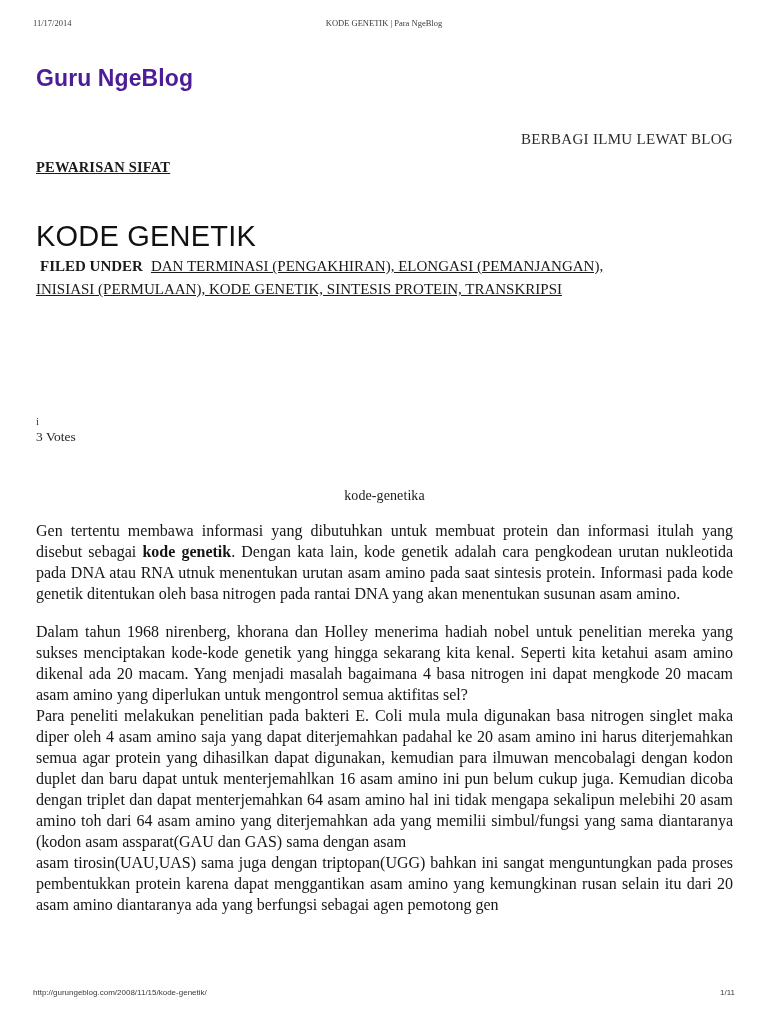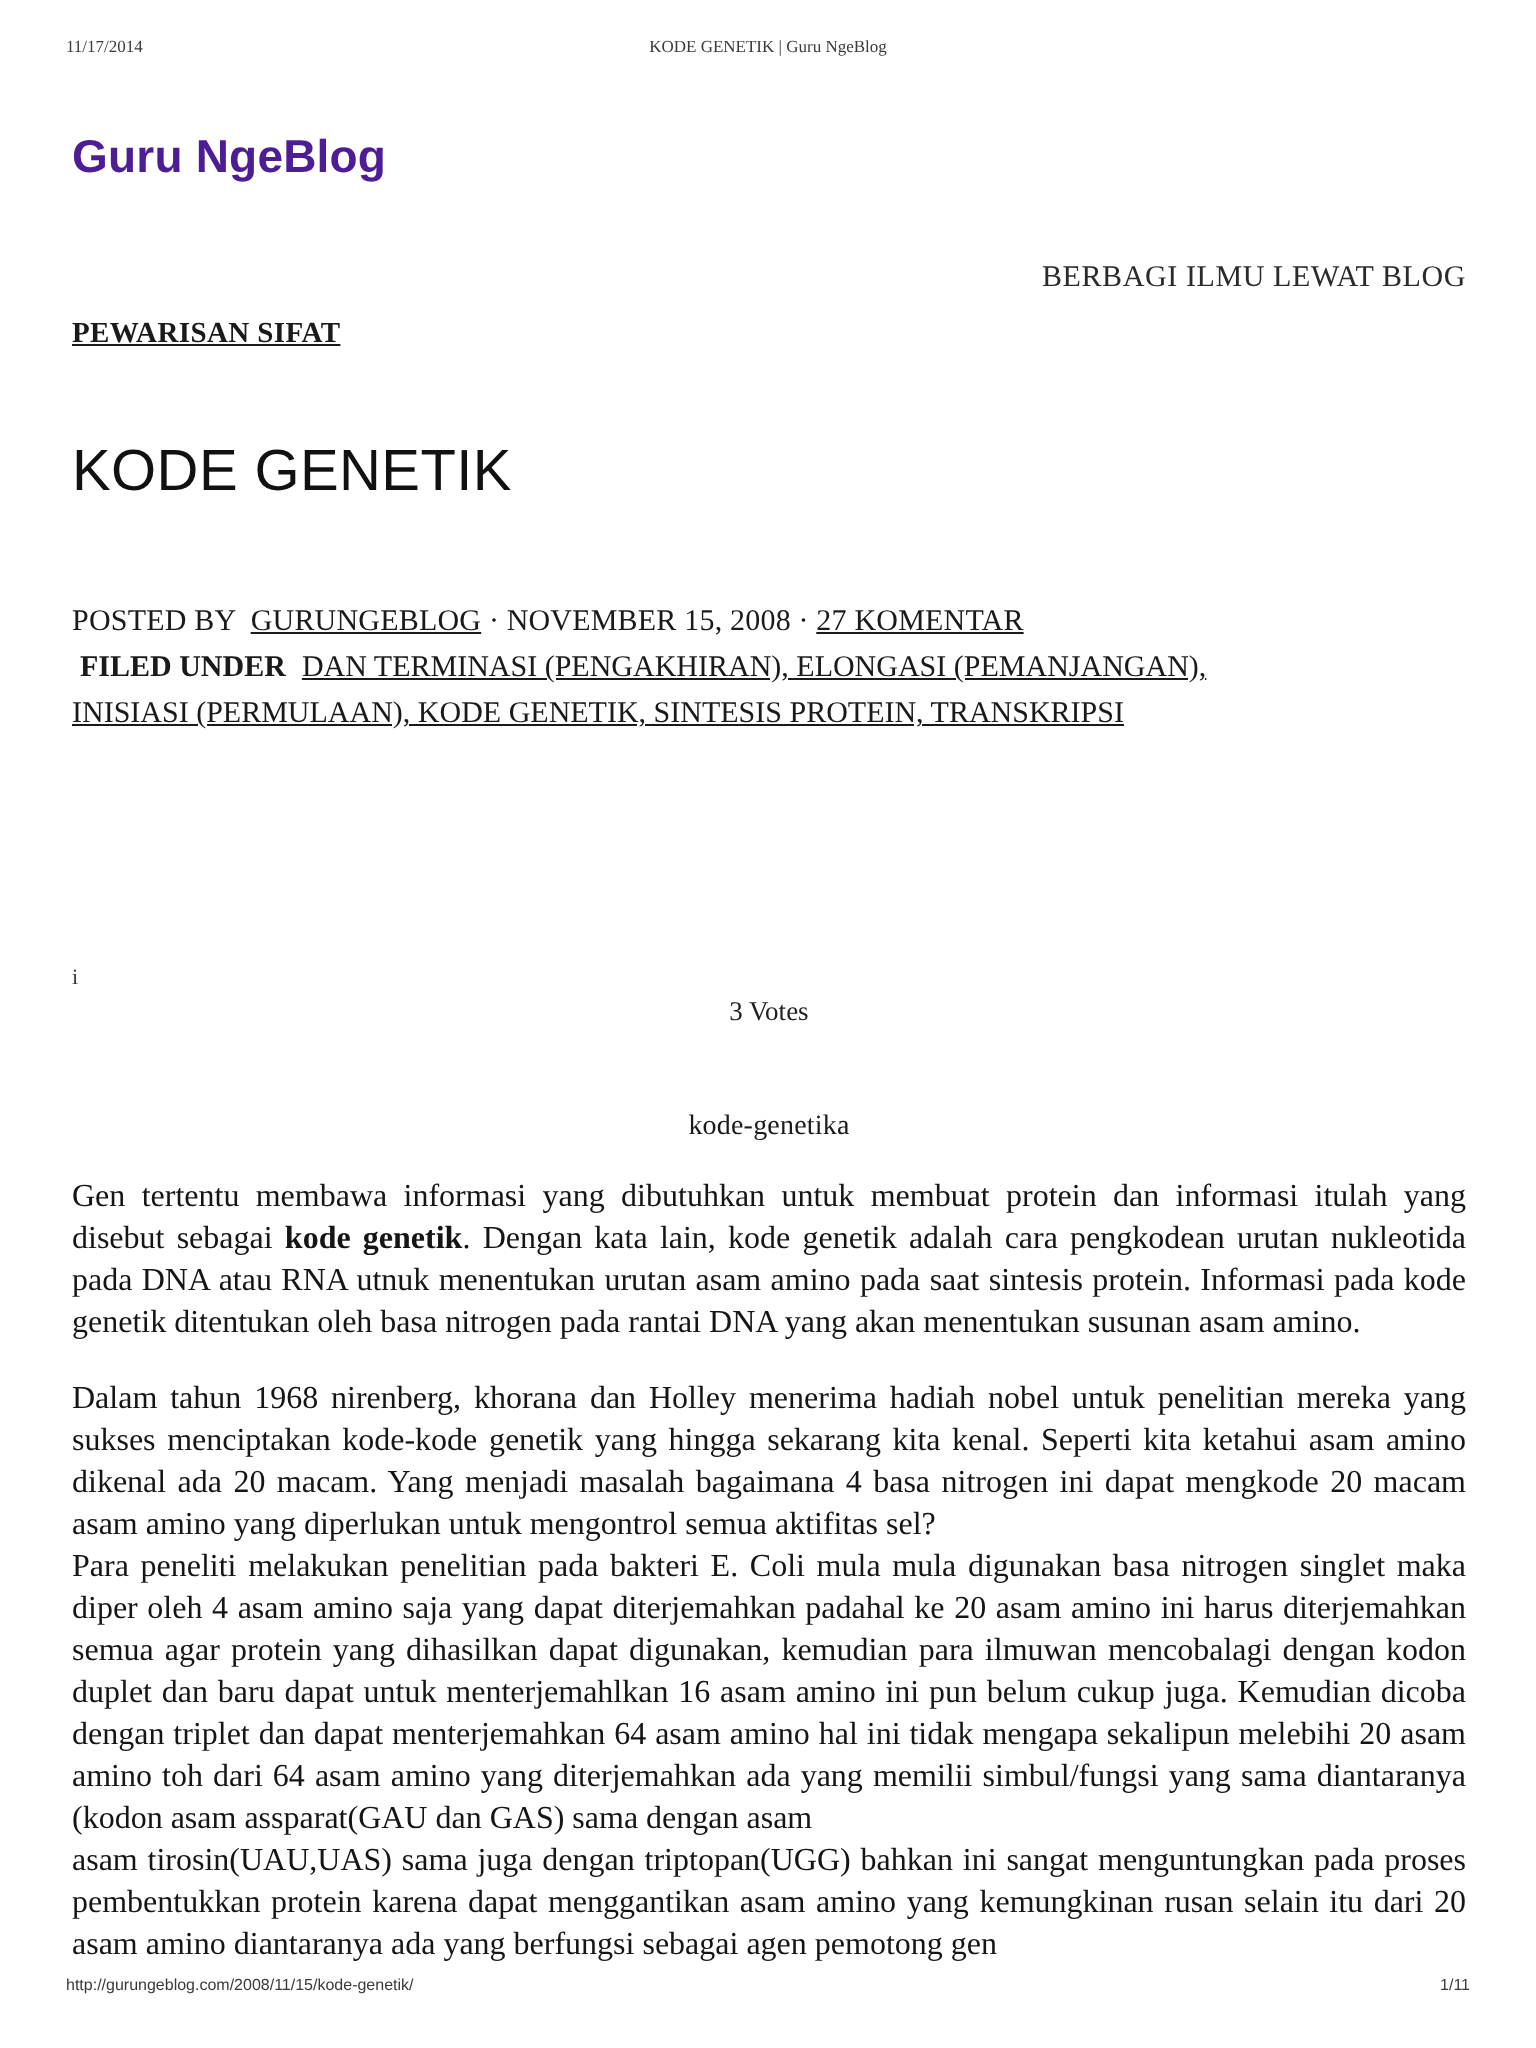--- a/index.html
+++ b/index.html
@@ -166,21 +166,20 @@
   .rating-icon {
     display: block;
     font-size: 11px;
     line-height: 1.1;
     color: #3a3a3a;
   }
   .rating-votes {
     display: block;
     font-size: 13.5px;
     color: #1f1f1f;
-    text-align: center;
   }
 
   .figure-caption {
     font-family: "Liberation Serif", serif;
     font-size: 14px;
     color: #1a1a1a;
     text-align: center;
     padding-top: 40px;
     letter-spacing: 0.1px;
   }
@@ -202,39 +201,35 @@
     font-weight: bold;
   }
 </style>
 </head>
 <body>
 
 <div class="page">
 
   <div class="print-header">
     <span class="ph-date">11/17/2014</span>
-    <span class="ph-title">KODE GENETIK | Guru NgeBlog</span>
+    <span class="ph-title">KODE GENETIK | Para NgeBlog</span>
   </div>
 
   <div class="content">
 
     <h1 class="blog-title">Guru NgeBlog</h1>
 
     <div class="tagline">BERBAGI ILMU LEWAT BLOG</div>
 
     <div class="nav-menu">
       <a class="nav-link" href="#">PEWARISAN SIFAT</a>
     </div>
 
     <h2 class="post-title">KODE GENETIK</h2>
 
-    <div class="post-meta">
-      <span>POSTED BY</span>
-      <span>&nbsp;</span><a class="mlink" href="#">GURUNGEBLOG</a><span>&nbsp;</span><span class="sep">·</span><span>&nbsp;</span><span>NOVEMBER 15, 2008</span><span>&nbsp;</span><span class="sep">·</span><span>&nbsp;</span><a class="mlink" href="#">27 KOMENTAR</a>
-    </div>
 
     <div class="filed-row">
       <span class="filed-label">FILED UNDER</span><a class="mlink" href="#">DAN TERMINASI (PENGAKHIRAN), ELONGASI (PEMANJANGAN),</a>
     </div>
     <div class="filed-row tight">
       <a class="mlink" href="#">INISIASI (PERMULAAN), KODE GENETIK, SINTESIS PROTEIN, TRANSKRIPSI</a>
     </div>
 
     <div class="rating-block">
       <span class="rating-icon">i</span>

